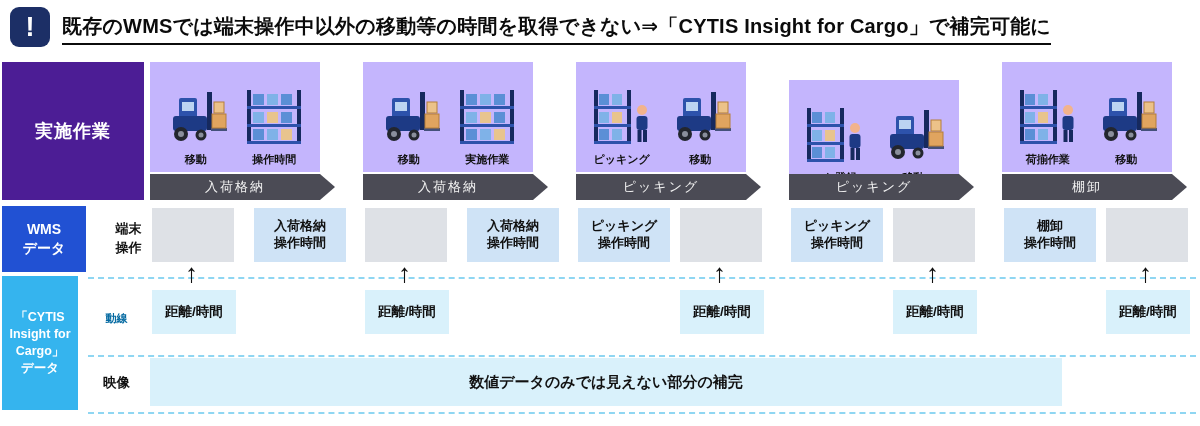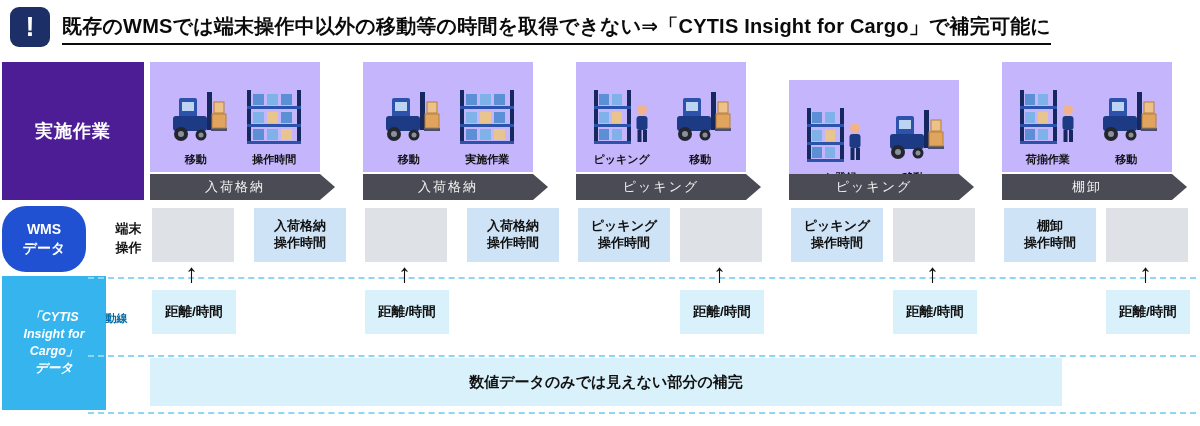--- a/index.html
+++ b/index.html
@@ -10,23 +10,23 @@
   .header { position:absolute; left:10px; top:7px; display:flex; align-items:flex-start; gap:12px; }
   .alert-icon { width:40px; height:40px; border-radius:9px; background:#1c2f66; color:#fff;
     font-size:27px; font-weight:700; display:flex; align-items:center; justify-content:center; flex:0 0 auto; }
   .title { font-size:20px; font-weight:700; color:#0b0b0b; line-height:1.3; padding:6px 0 4px;
     border-bottom:2.5px solid #0b0b0b; white-space:nowrap; letter-spacing:.2px; }
 
   
   .cell { position:absolute; display:flex; align-items:center; justify-content:center; text-align:center;
     font-weight:700; white-space:pre-line; }
   .lbl-work  { left:2px;  top:62px;  width:142px; height:138px; background:#4c1d95; color:#fff; font-size:18px; letter-spacing:1px; }
-  .lbl-wms   { left:2px;  top:206px; width:84px;  height:66px;  background:#2151d3; color:#fff; font-size:14px; line-height:1.35;border-radius:24px; }
+  .lbl-wms   { left:2px;  top:206px; width:84px;  height:66px;  background:#2151d3; color:#fff; font-size:14px; line-height:1.35; }
   .sub-wms   { left:100px; top:206px; width:57px;  height:66px;  color:#111; font-size:13px; line-height:1.45; }
-  .lbl-cytis { left:2px;  top:276px; width:104px;  height:134px; background:#35b4ee; color:#fff; font-size:12.5px; line-height:1.35;font-style:italic; }
+  .lbl-cytis { left:2px;  top:276px; width:76px;  height:134px; background:#35b4ee; color:#fff; font-size:12.5px; line-height:1.35; }
   .sub-flow  { left:88px; top:282px; width:57px;  height:72px;  color:#0369a1; font-size:11px; }
   .sub-video { left:88px; top:356px; width:57px;  height:54px;  color:#111; font-size:13.5px; }
 
   
   .dash { position:absolute; left:88px; width:1108px; height:0; border-top:2px dashed #8fd6f2; }
   .dash-1 { top:277px; } .dash-2 { top:355px; } .dash-3 { top:412px; }
 
   
   .groups { position:absolute; left:150px; top:62px; width:1046px; height:300px; }
   .panel { position:absolute; top:0; width:170px; height:110px; background:#c4b5fd;
@@ -65,20 +65,21 @@
   <div class="cell lbl-work">実施作業</div>
   <div class="cell lbl-wms">WMS
 データ</div>
   <div class="cell sub-wms">端末
 操作</div>
   <div class="cell lbl-cytis">「CYTIS
 Insight for
 Cargo」
 データ</div>
   <div class="cell sub-flow">動線</div>
+  <div class="cell sub-video">映像</div>
 
   <div class="dash dash-1"></div>
   <div class="dash dash-2"></div>
   <div class="dash dash-3"></div>
 
   <div class="groups" id="groups">
       <div class="panel" style="left: 0px;">
         <div class="task">
           <div class="task-icon"><svg viewBox="0 0 66 58" width="66" height="58">
               <rect x="44" y="4" width="5" height="38" fill="#16295e"></rect>

